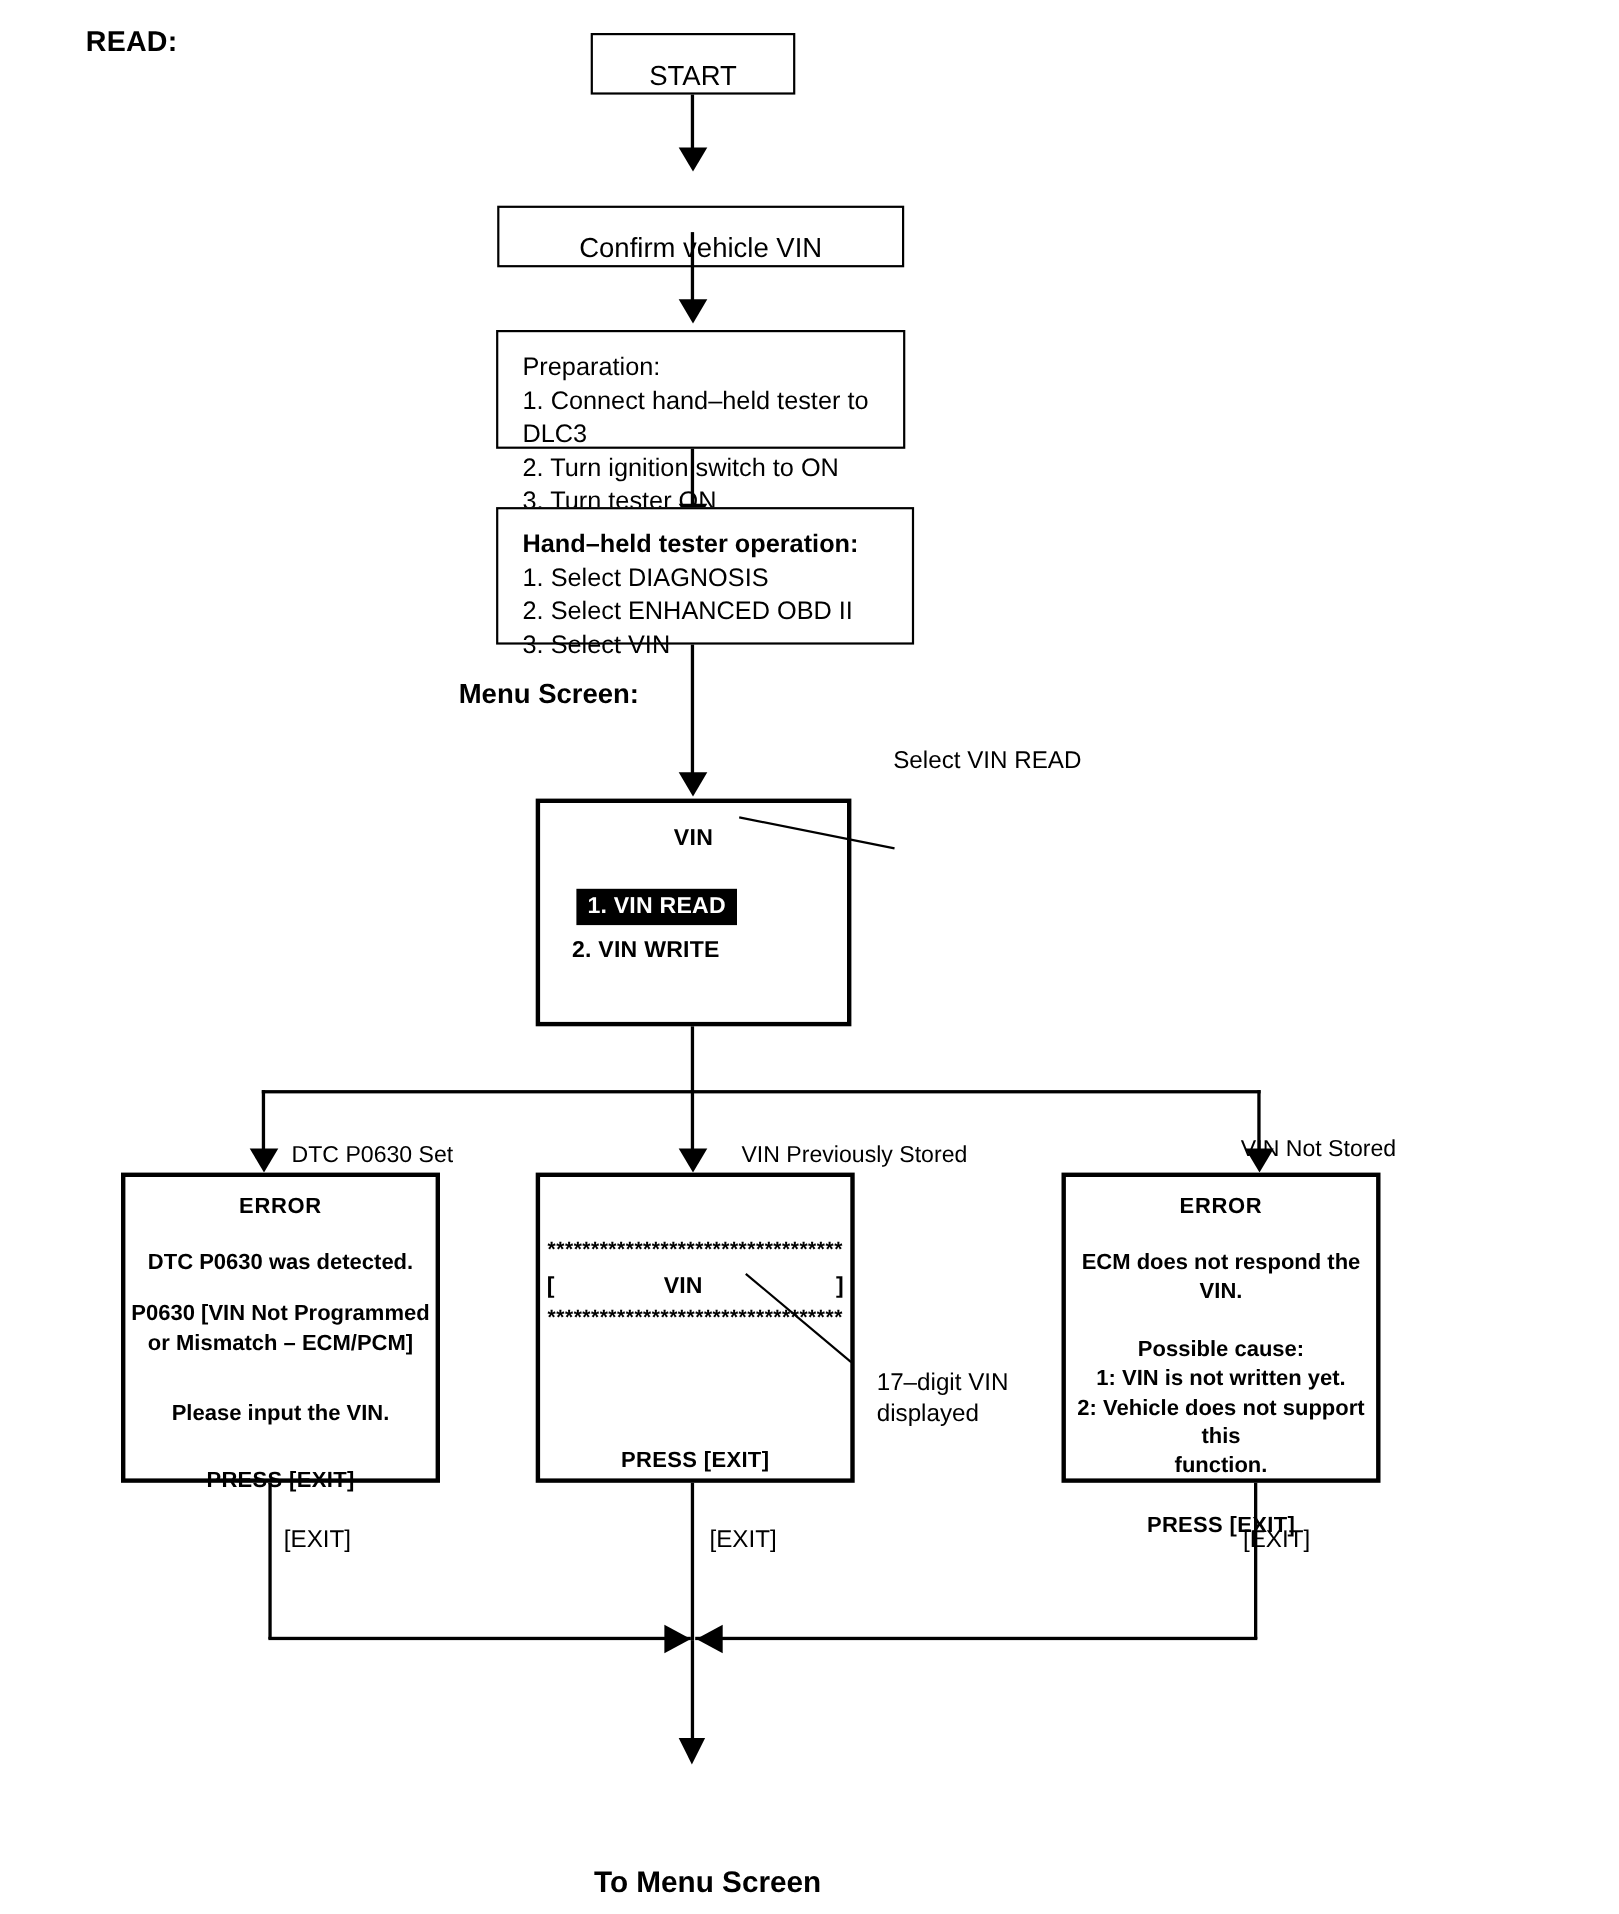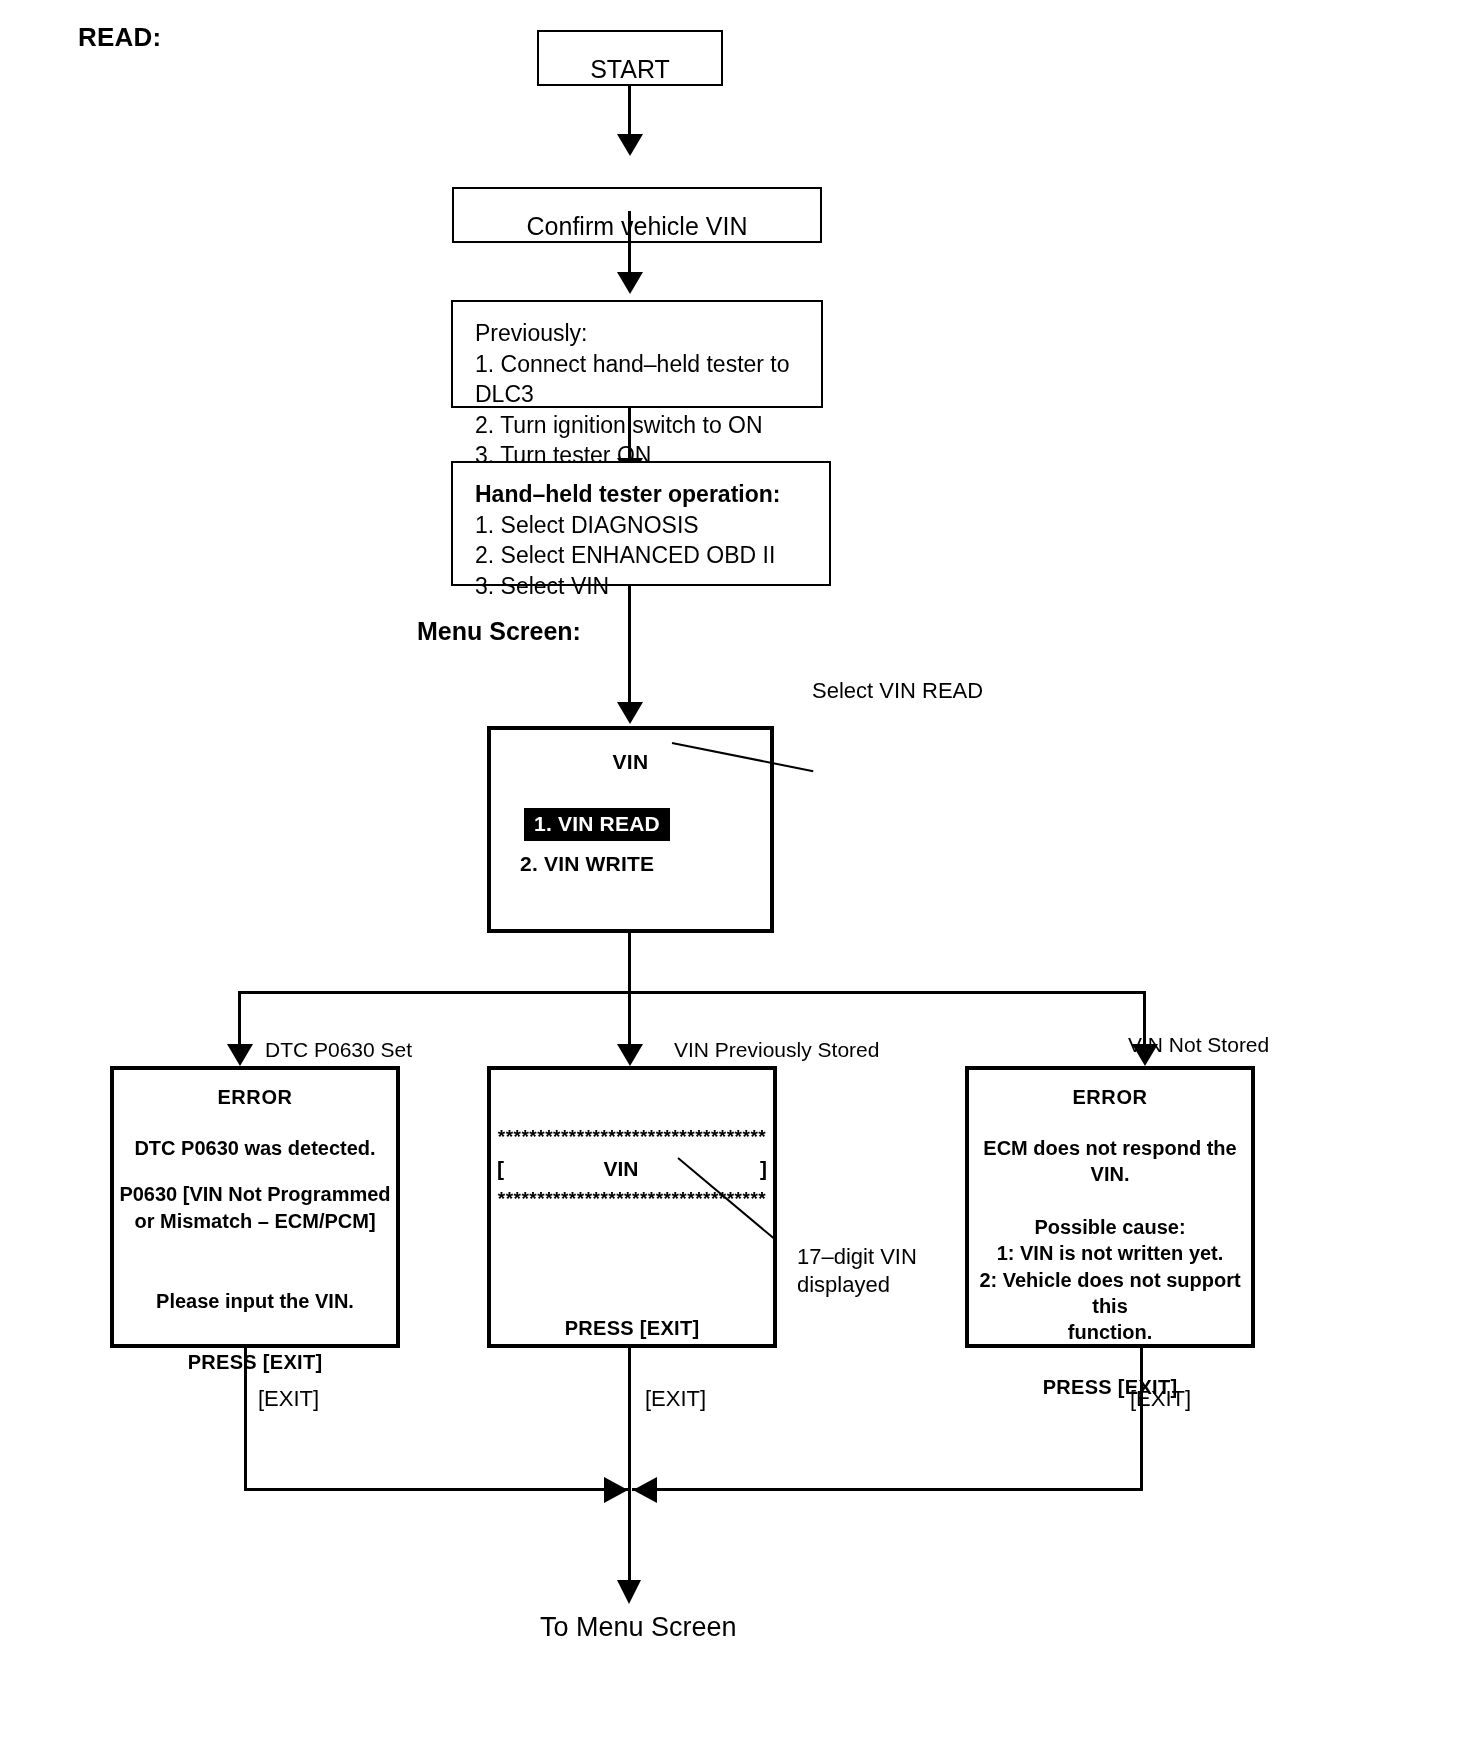--- a/index.html
+++ b/index.html
@@ -157,21 +157,21 @@
     <span class="box-title">Confirm vehicle VIN</span>
   </div>
 
   <div class="abs vline" style="left:628px; top:211px; width:3px; height:66px;"></div>
   <svg class="abs arrow" width="26" height="22" style="left:617px; top:272px;">
     <polygon points="0,0 26,0 13,22" fill="#000"></polygon>
   </svg>
 
   <div class="abs box" style="left:451px; top:300px; width:372px; height:108px;">
     <div class="steps">
-      <div class="hdr">Previously:</div>
+      <div class="hdr">Preparation:</div>
       <div>1. Connect hand–held tester to DLC3</div>
       <div>2. Turn ignition switch to ON</div>
       <div>3. Turn tester ON</div>
     </div>
   </div>
 
   <div class="abs vline" style="left:628px; top:408px; width:3px; height:55px;"></div>
   <svg class="abs arrow" width="26" height="22" style="left:617px; top:458px;">
     <polygon points="0,0 26,0 13,22" fill="#000"></polygon>
   </svg>
@@ -225,21 +225,21 @@
 
   <div class="abs branch-label" style="left:265px; top:1038px;">DTC P0630 Set</div>
   <div class="abs branch-label" style="left:674px; top:1038px;">VIN Previously Stored</div>
   <div class="abs branch-label" style="left:1128px; top:1033px;">VIN Not Stored</div>
 
   <div class="abs screen" style="left:110px; top:1066px; width:290px; height:282px;">
     <div style="margin-top:16px;" class="err-title">ERROR</div>
     <div class="err-line" style="margin-top:26px;">DTC P0630 was detected.</div>
     <div class="err-line" style="margin-top:20px;">P0630  [VIN Not Programmed</div>
     <div class="err-line">or Mismatch – ECM/PCM]</div>
-    <div class="err-line" style="margin-top:54px;">Please input the VIN.</div>
+    <div class="err-line" style="margin-top:38px;">Please input the VIN.</div>
     <div class="press" style="margin-top:36px;">PRESS [EXIT]</div>
   </div>
 
   <div class="abs screen" style="left:487px; top:1066px; width:290px; height:282px;">
     <div class="ast" style="margin-top:56px;">**********************************</div>
     <div class="vinrow" style="margin-top:9px;">
       <span>[</span>
       <span style="margin-left:-22px;">VIN</span>
       <span>]</span>
     </div>
@@ -279,15 +279,15 @@
 
   <div class="abs edge-label" style="left:258px; top:1386px;">[EXIT]</div>
   <div class="abs edge-label" style="left:645px; top:1386px;">[EXIT]</div>
   <div class="abs edge-label" style="left:1130px; top:1386px;">[EXIT]</div>
 
   <div class="abs vline-thin" style="left:628px; top:1491px; width:3px; height:93px;"></div>
   <svg class="abs arrow" width="24" height="24" style="left:617px; top:1580px;">
     <polygon points="0,0 24,0 12,24" fill="#000"></polygon>
   </svg>
 
-  <div class="abs terminal-text" style="left:540px; top:1612px;">To Menu Screen</div>
+  <div class="abs terminal-text" style="left:540px; top:1696px;font-weight:bold;">To Menu Screen</div>
 
 </div>
 
 </body></html>

